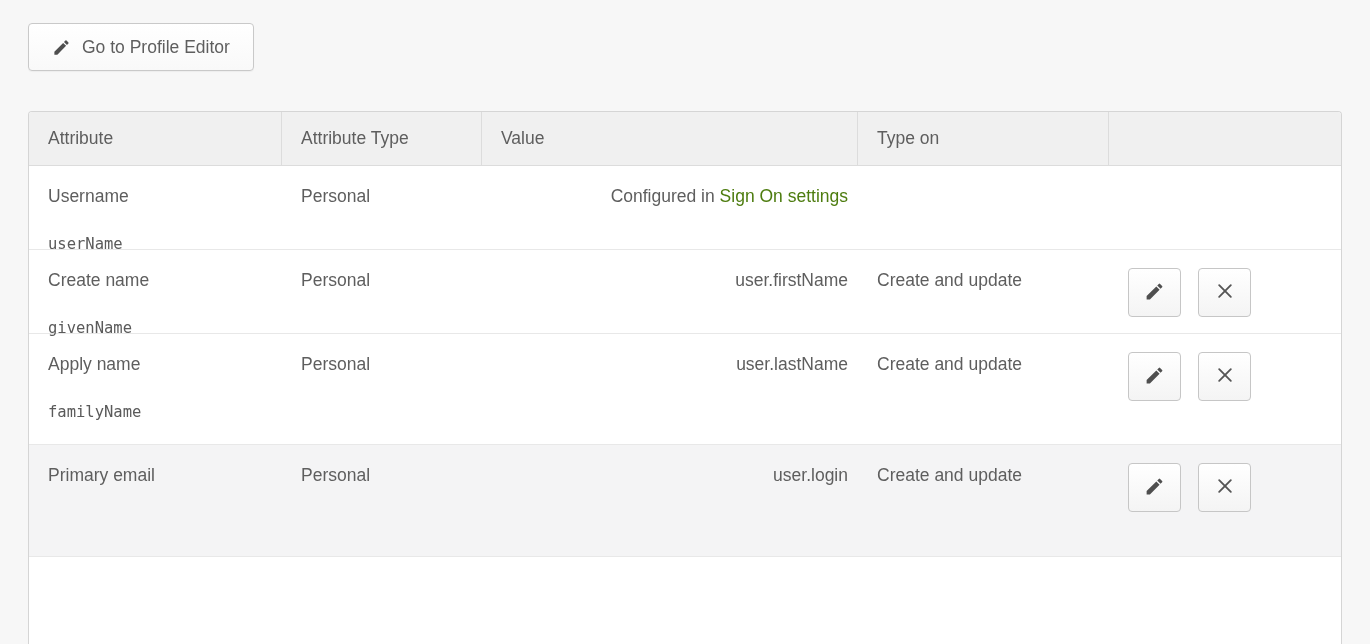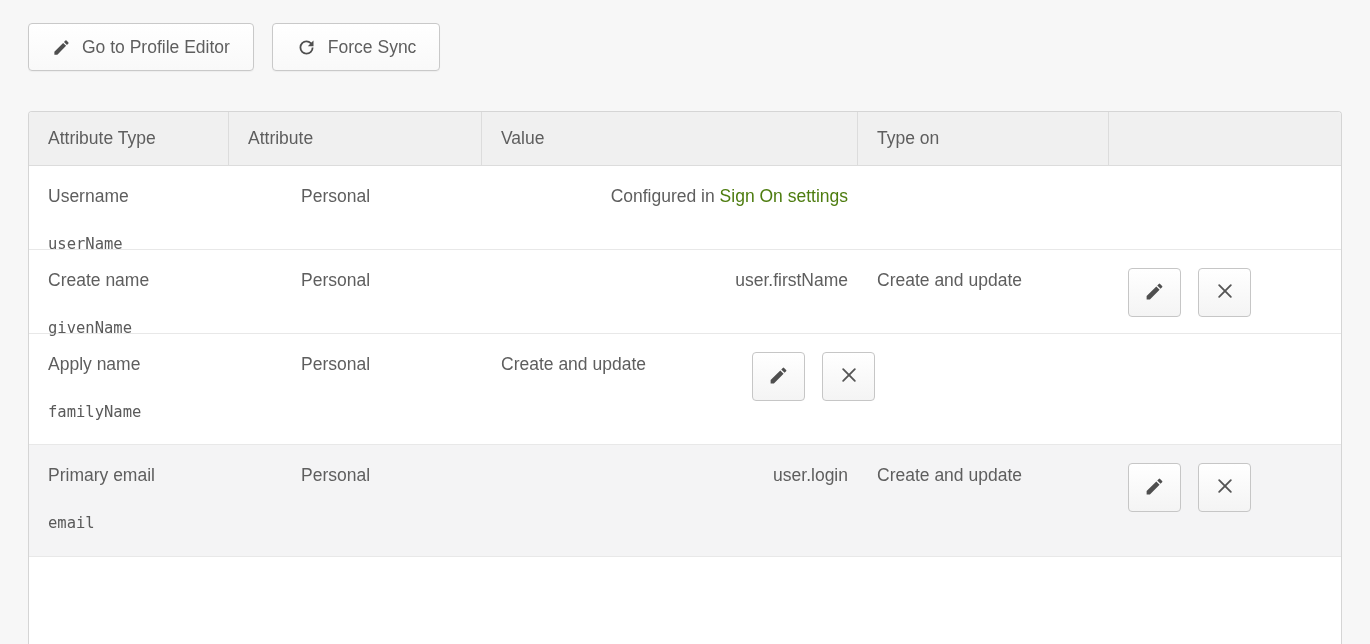--- a/index.html
+++ b/index.html
@@ -69,34 +69,26 @@
 
 <div class="toolbar">
   <button class="btn">
     <span>
       <svg width="19" height="19" viewBox="0 0 24 24" fill="#4f4f4f">
         <path d="M3 17.25V21h3.75L17.81 9.94l-3.75-3.75L3 17.25zM20.71 7.04a1 1 0 0 0 0-1.41l-2.34-2.34a1 1 0 0 0-1.41 0l-1.83 1.83 3.75 3.75 1.83-1.83z"></path>
       </svg>
     </span>
     <span>Go to Profile Editor</span>
   </button>
-  <button class="btn">
-    <span>
-      <svg width="21" height="21" viewBox="0 0 24 24" fill="#4f4f4f">
-        <path d="M17.65 6.35A7.95 7.95 0 0 0 12 4a8 8 0 1 0 8 8h-2a6 6 0 1 1-1.76-4.24L13.5 10.5H20V4l-2.35 2.35z"></path>
-      </svg>
-    </span>
-    <span>Force Sync</span>
-  </button>
 </div>
 
 <div class="table">
   <div class="thead">
+    <div class="th c1">Attribute</div>
     <div class="th c2">Attribute Type</div>
-    <div class="th c1">Attribute</div>
     <div class="th c3">Value</div>
     <div class="th c4">Type on</div>
     <div class="th c5"></div>
   </div>
 
   <div class="row">
     <div class="cell c1">
       <div>Username</div>
       <div class="attr-key">userName</div>
     </div>
@@ -132,20 +124,21 @@
       </button>
     </div>
   </div>
 
   <div class="row" style="height:111px">
     <div class="cell c1">
       <div>Apply name</div>
       <div class="attr-key">familyName</div>
     </div>
     <div class="cell c2">Personal</div>
+    <div class="cell c3">user.lastName</div>
     <div class="cell c4">Create and update</div>
     <div class="actions c5">
       <button class="icon-btn">
         <span>
           <svg width="21" height="21" viewBox="0 0 24 24" fill="#4f4f4f">
             <path d="M3 17.25V21h3.75L17.81 9.94l-3.75-3.75L3 17.25zM20.71 7.04a1 1 0 0 0 0-1.41l-2.34-2.34a1 1 0 0 0-1.41 0l-1.83 1.83 3.75 3.75 1.83-1.83z"></path>
           </svg>
         </span>
       </button>
       <button class="icon-btn">
@@ -155,21 +148,20 @@
               <line x1="19" y1="5" x2="5" y2="19"></line>
           </svg>
         </span>
       </button>
     </div>
   </div>
 
   <div class="row highlight" style="height:112px">
     <div class="cell c1">
       <div>Primary email</div>
-      <div class="attr-key">email</div>
     </div>
     <div class="cell c2">Personal</div>
     <div class="cell c3">user.login</div>
     <div class="cell c4">Create and update</div>
     <div class="actions c5">
       <button class="icon-btn">
         <span>
           <svg width="21" height="21" viewBox="0 0 24 24" fill="#4f4f4f">
             <path d="M3 17.25V21h3.75L17.81 9.94l-3.75-3.75L3 17.25zM20.71 7.04a1 1 0 0 0 0-1.41l-2.34-2.34a1 1 0 0 0-1.41 0l-1.83 1.83 3.75 3.75 1.83-1.83z"></path>
           </svg>

